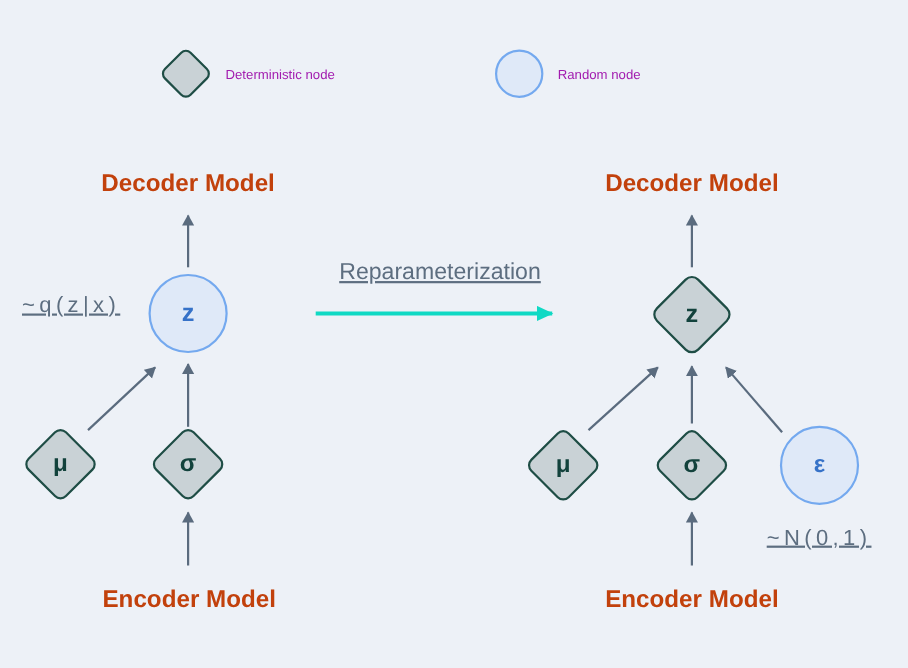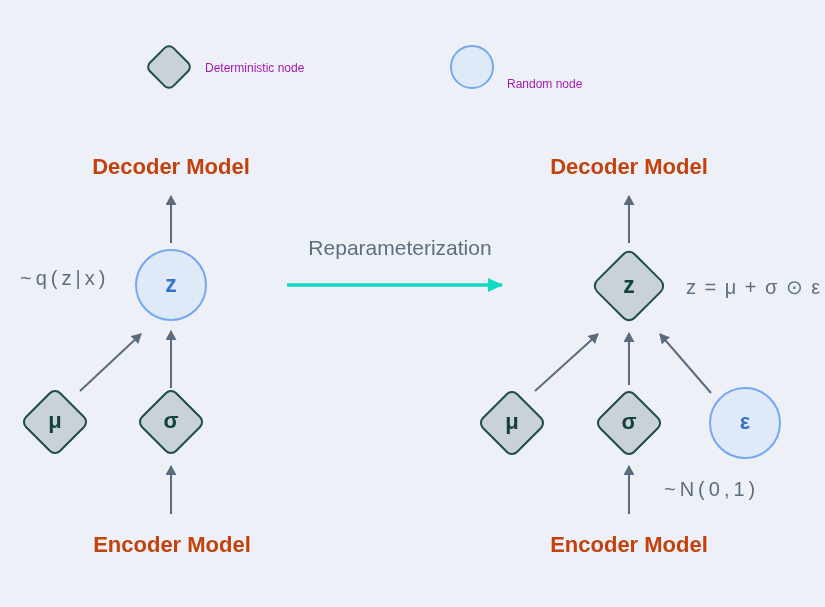--- a/index.html
+++ b/index.html
@@ -38,20 +38,21 @@
   }
   .legend-label {
     font-size: 12px;
     font-weight: 400;
     color: #a21caf;
   }
   .annot {
     font-size: 20px;
     font-weight: 400;
     color: #5d6e80;
+    text-decoration: underline;
   }
   .annot.spread { letter-spacing: 4px; }
   .annot.eq { letter-spacing: 1.5px; }
   .transition-label { font-size: 21px; }
   .node-symbol {
     position: absolute;
     transform: translate(-50%, -54%);
     font-weight: 700;
     line-height: 1;
   }
@@ -107,31 +108,30 @@
     <g transform="translate(512,423) rotate(45)">
       <rect class="det-shape" x="-24" y="-24" width="48" height="48" rx="7"></rect>
     </g>
     <g transform="translate(629,423) rotate(45)">
       <rect class="det-shape" x="-24" y="-24" width="48" height="48" rx="7"></rect>
     </g>
     <circle class="rand-shape" cx="745" cy="423" r="35"></circle>
   </svg>
 
   <div class="label legend-label vcentered" style="left:205px; top:68px;">Deterministic node</div>
-  <div class="label legend-label vcentered" style="left:507px; top:84px;">Random node</div>
+  <div class="label legend-label vcentered" style="left:507px; top:68px;">Random node</div>
 
   <div class="label heading centered" style="left:171px; top:167px;">Decoder Model</div>
   <div class="label annot spread vcentered" style="left:20px; top:278px;">~q(z|x)</div>
   <div class="label heading centered" style="left:172px; top:545px;">Encoder Model</div>
 
   <div class="label annot transition-label centered" style="left:400px; top:247px;">Reparameterization</div>
 
   <div class="label heading centered" style="left:629px; top:167px;">Decoder Model</div>
-  <div class="label annot eq vcentered" style="left:686px; top:287px;">z = μ + σ ⊙ ε</div>
-  <div class="label annot spread vcentered" style="left:664px; top:489px;">~N(0,1)</div>
+  <div class="label annot spread vcentered" style="left:697px; top:489px;">~N(0,1)</div>
   <div class="label heading centered" style="left:629px; top:545px;">Encoder Model</div>
 
   <div class="node-symbol sym-blue-lg" style="left:171px; top:285px;">z</div>
   <div class="node-symbol sym-dark" style="left:55px; top:422px;">μ</div>
   <div class="node-symbol sym-dark" style="left:171px; top:422px;">σ</div>
   <div class="node-symbol sym-dark-lg" style="left:629px; top:286px;">z</div>
   <div class="node-symbol sym-dark" style="left:512px; top:423px;">μ</div>
   <div class="node-symbol sym-dark" style="left:629px; top:423px;">σ</div>
   <div class="node-symbol sym-blue" style="left:745px; top:423px;">ε</div>
 

